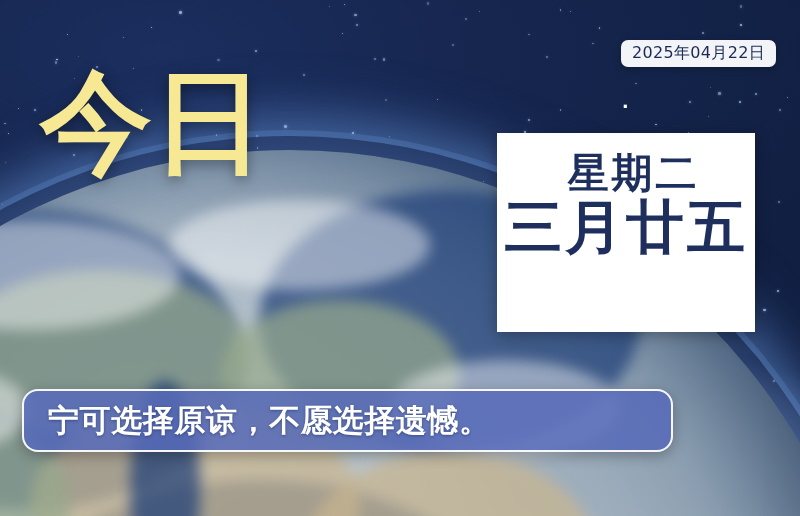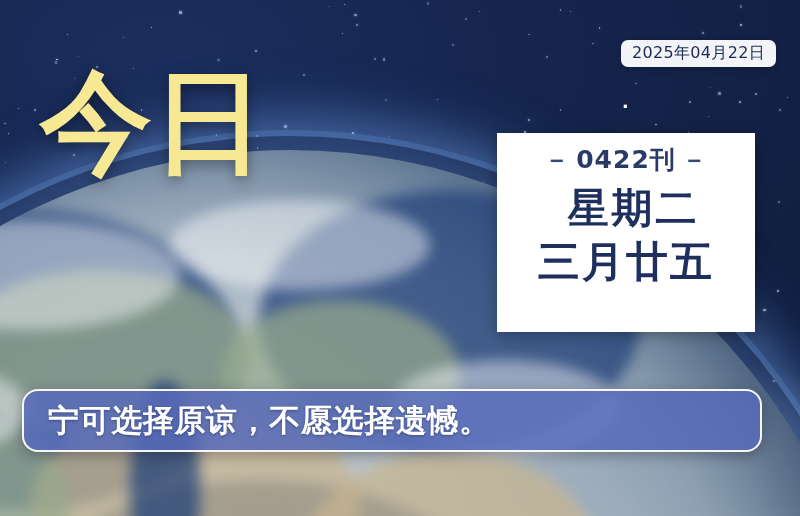--- a/index.html
+++ b/index.html
@@ -105,28 +105,28 @@
     font-family:"DejaVu Sans","Liberation Sans",sans-serif;
     margin-top:2px;
   }
   .card-issue .dash{color:#32477a;padding:0 6px;font-weight:700;}
   .card-week{
     color:#1e2f5e;font-size:41px;font-weight:700;letter-spacing:.07em;
     font-family:"DejaVu Sans","Liberation Sans",sans-serif;
     margin-top:12px;line-height:1;margin-left:15px;
   }
   .card-lunar{
-    color:#1e2f5e;font-size:42px;font-weight:700;letter-spacing:.05em;
-    font-family:"DejaVu Sans","Liberation Sans",sans-serif;
-    margin-top:12px;line-height:1;
+    color:#1e2f5e;font-size:58px;font-weight:700;letter-spacing:.05em;
+    font-family:"DejaVu Sans","Liberation Sans",sans-serif;
+    margin-top:4px;line-height:1;
   }
 
   
   .quote{
-    position:absolute;left:22px;top:389px;width:740px;height:63px;
+    position:absolute;left:22px;top:389px;width:651px;height:63px;
     display:flex;align-items:center;
     padding-left:24px;
     background:rgba(86,106,185,.86);
     border:2px solid rgba(255,255,255,.95);
     border-radius:16px;
     box-shadow:0 4px 14px rgba(0,0,0,.28);
   }
   .quote-text{
     color:#ffffff;font-size:31px;font-weight:700;letter-spacing:.02em;
     font-family:"DejaVu Sans","Liberation Sans",sans-serif;
@@ -321,23 +321,20 @@
 
   <div class="date-pill">
     <span>2025年04月22日</span>
   </div>
 
   <div class="tagline">
     <span class="tag-dot">·</span>
   </div>
 
   <div class="card">
-    <div class="card-issue">
-      <span class="dash">－</span><span>0422刊</span><span class="dash">－</span>
-    </div>
     <div class="card-week">星期二</div>
     <div class="card-lunar">三月廿五</div>
   </div>
 
   <div class="quote">
     <span class="quote-text">宁可选择原谅，不愿选择遗憾。</span>
   </div>
 
 </div>
 

